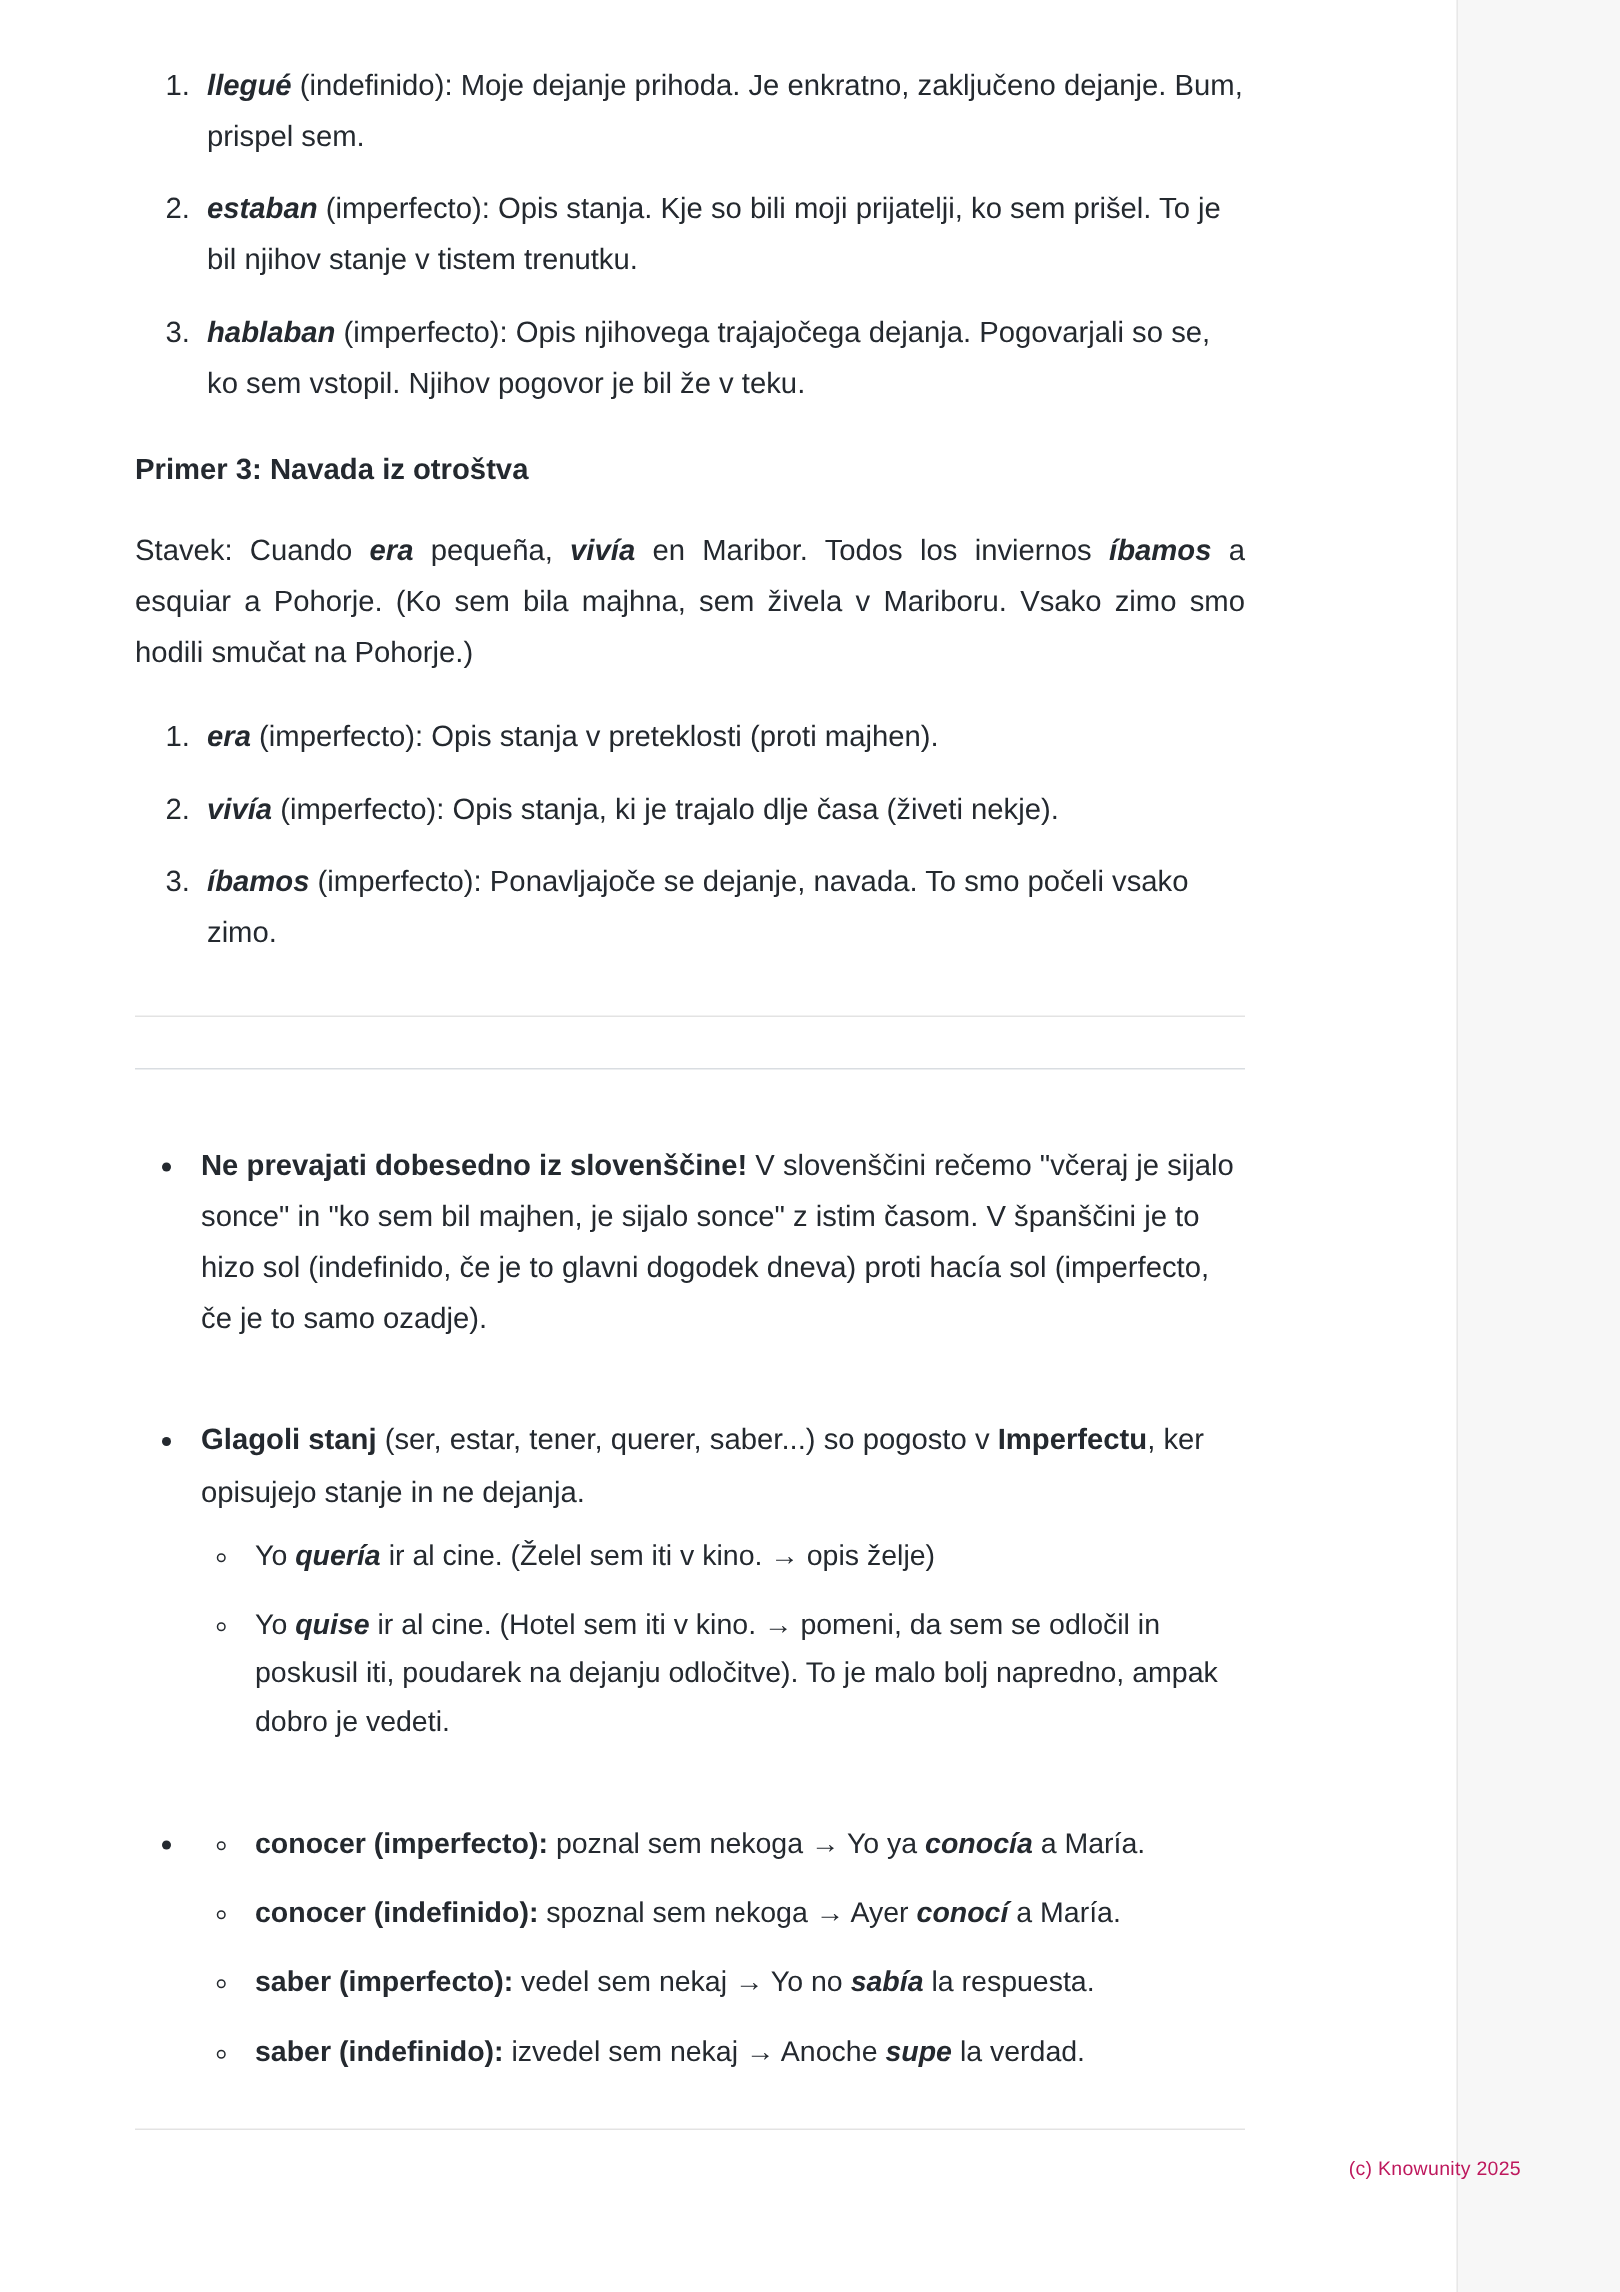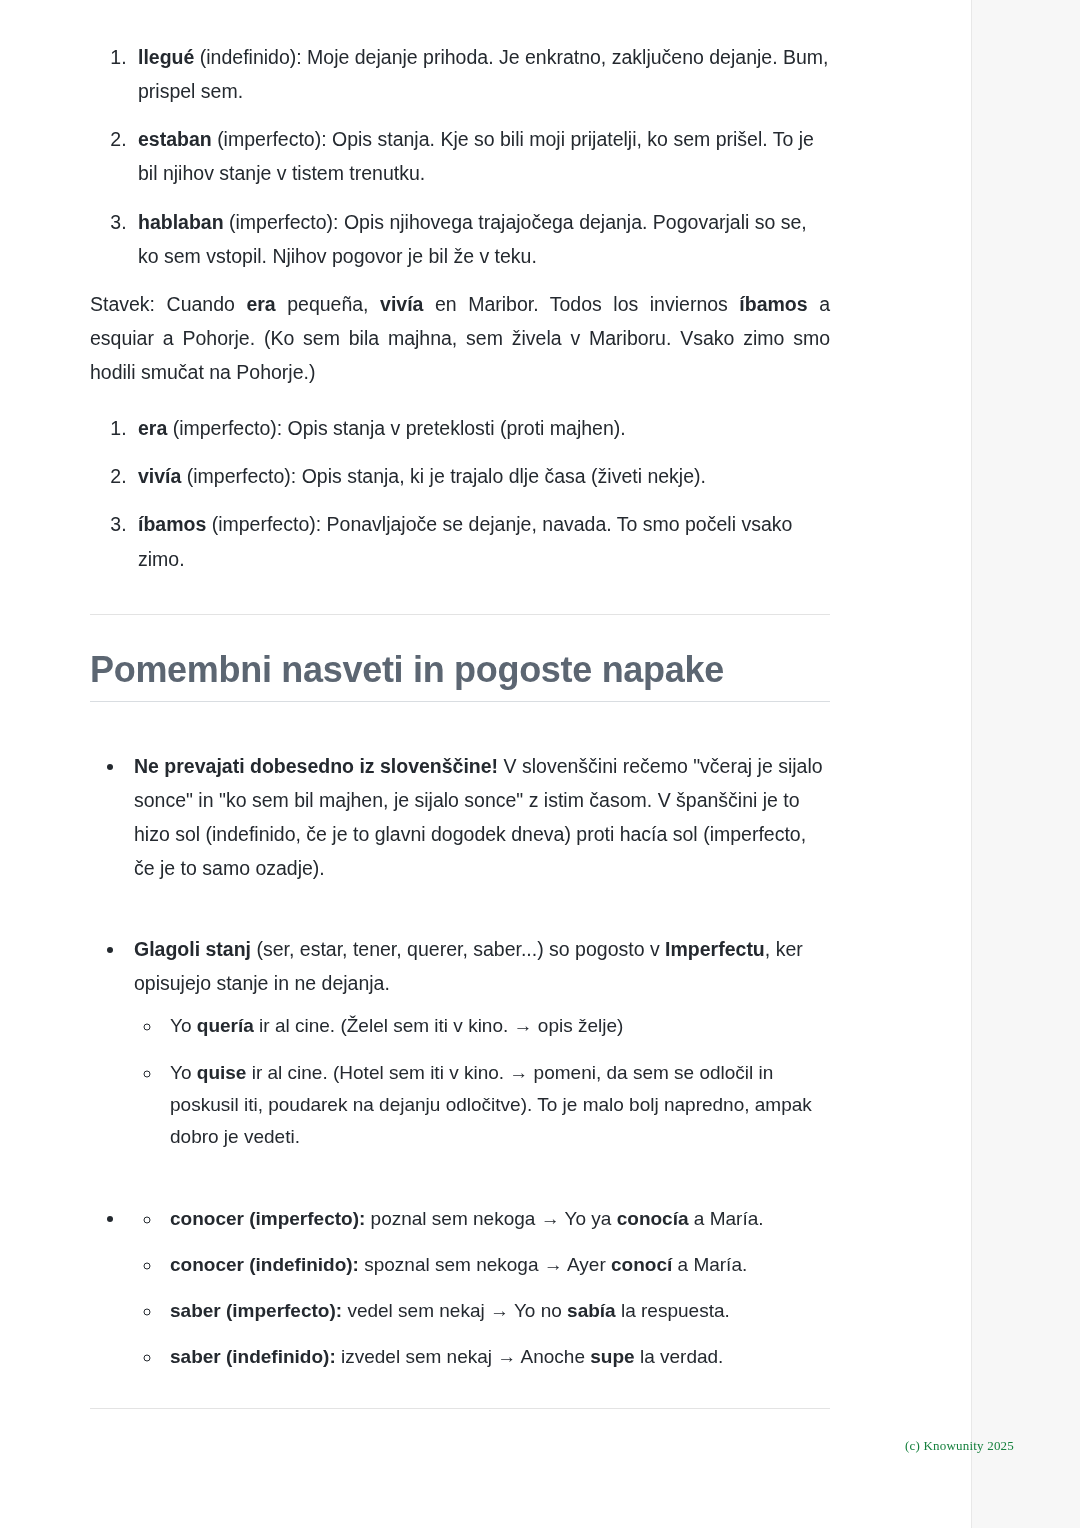--- a/index.html
+++ b/index.html
@@ -45,21 +45,21 @@
     font-size: 19.5px;
     line-height: 1.75;
     margin-bottom: 14px;
     padding-left: 6px;
   }
   ol.numlist > li::marker {
     color: #24292f;
   }
   .b { font-weight: bold; }
   .i { }
-  .bi { font-weight: bold; }
+  .bi { font-weight: bold; font-style: italic; }
 
   h3.sub {
     font-size: 19.5px;
     font-weight: bold;
     margin: 26px 0 22px 0;
     line-height: 1.5;
   }
   p.para {
     font-size: 19.5px;
     line-height: 1.75;
@@ -118,23 +118,22 @@
     border: none;
     border-top: 1px solid #e3e3e3;
     margin: 34px 0 0 0;
     width: 100%;
   }
   .watermark {
     position: absolute;
     right: 66px;
     top: 1438px;
     font-size: 13px;
-    color: #15803d;
+    color: #be185d;
     letter-spacing: 0.2px;
-    font-family: Liberation Serif, serif;
   }
 </style>
 </head>
 <body>
 
 <div class="page">
   <div class="right-gutter"></div>
 
   <div class="content">
 
@@ -146,20 +145,21 @@
       <li>
         <span class="bi">estaban</span>
         <span>(imperfecto):</span><span> Opis stanja. Kje so bili moji prijatelji, ko sem prišel. To je bil njihov stanje v tistem trenutku.</span>
       </li>
       <li>
         <span class="bi">hablaban</span>
         <span>(imperfecto):</span><span> Opis njihovega trajajočega dejanja. Pogovarjali so se, ko sem vstopil. Njihov pogovor je bil že v teku.</span>
       </li>
     </ol>
 
+    <h3 class="sub">Primer 3: Navada iz otroštva</h3>
 
     <p class="para">
       <span class="i">Stavek: Cuando </span><span class="bi">era</span><span class="i"> pequeña, </span><span class="bi">vivía</span><span class="i"> en Maribor. Todos los inviernos </span><span class="bi">íbamos</span><span class="i"> a esquiar a Pohorje.</span><span> (Ko sem bila majhna, sem živela v Mariboru. Vsako zimo smo hodili smučat na Pohorje.)</span>
     </p>
 
 
     <ol class="numlist">
       <li>
         <span class="bi">era</span>
         <span>(imperfecto):</span><span> Opis stanja v preteklosti (proti majhen).</span>
@@ -169,21 +169,20 @@
         <span>(imperfecto):</span><span> Opis stanja, ki je trajalo dlje časa (živeti nekje).</span>
       </li>
       <li>
         <span class="bi">íbamos</span>
         <span>(imperfecto):</span><span> Ponavljajoče se dejanje, navada. To smo počeli vsako zimo.</span>
       </li>
     </ol>
 
     <hr class="rule">
 
-    <h2 class="section">Pomembni nasveti in pogoste napake</h2>
     <hr class="section-underline">
 
     <ul class="bullets">
       <li>
         <span class="b">Ne prevajati dobesedno iz slovenščine!</span><span> V slovenščini rečemo "včeraj je sijalo sonce" in "ko sem bil majhen, je sijalo sonce" z istim časom. V španščini je to </span><span class="i">hizo sol</span><span> (indefinido, če je to glavni dogodek dneva) proti </span><span class="i">hacía sol</span><span> (imperfecto, če je to samo ozadje).</span>
       </li>
 
       <li>
         <span class="b">Glagoli stanj</span><span> (ser, estar, tener, querer, saber...) so pogosto v </span><span class="b">Imperfectu</span><span>, ker opisujejo stanje in ne dejanja.</span>
         <ul class="sub">

